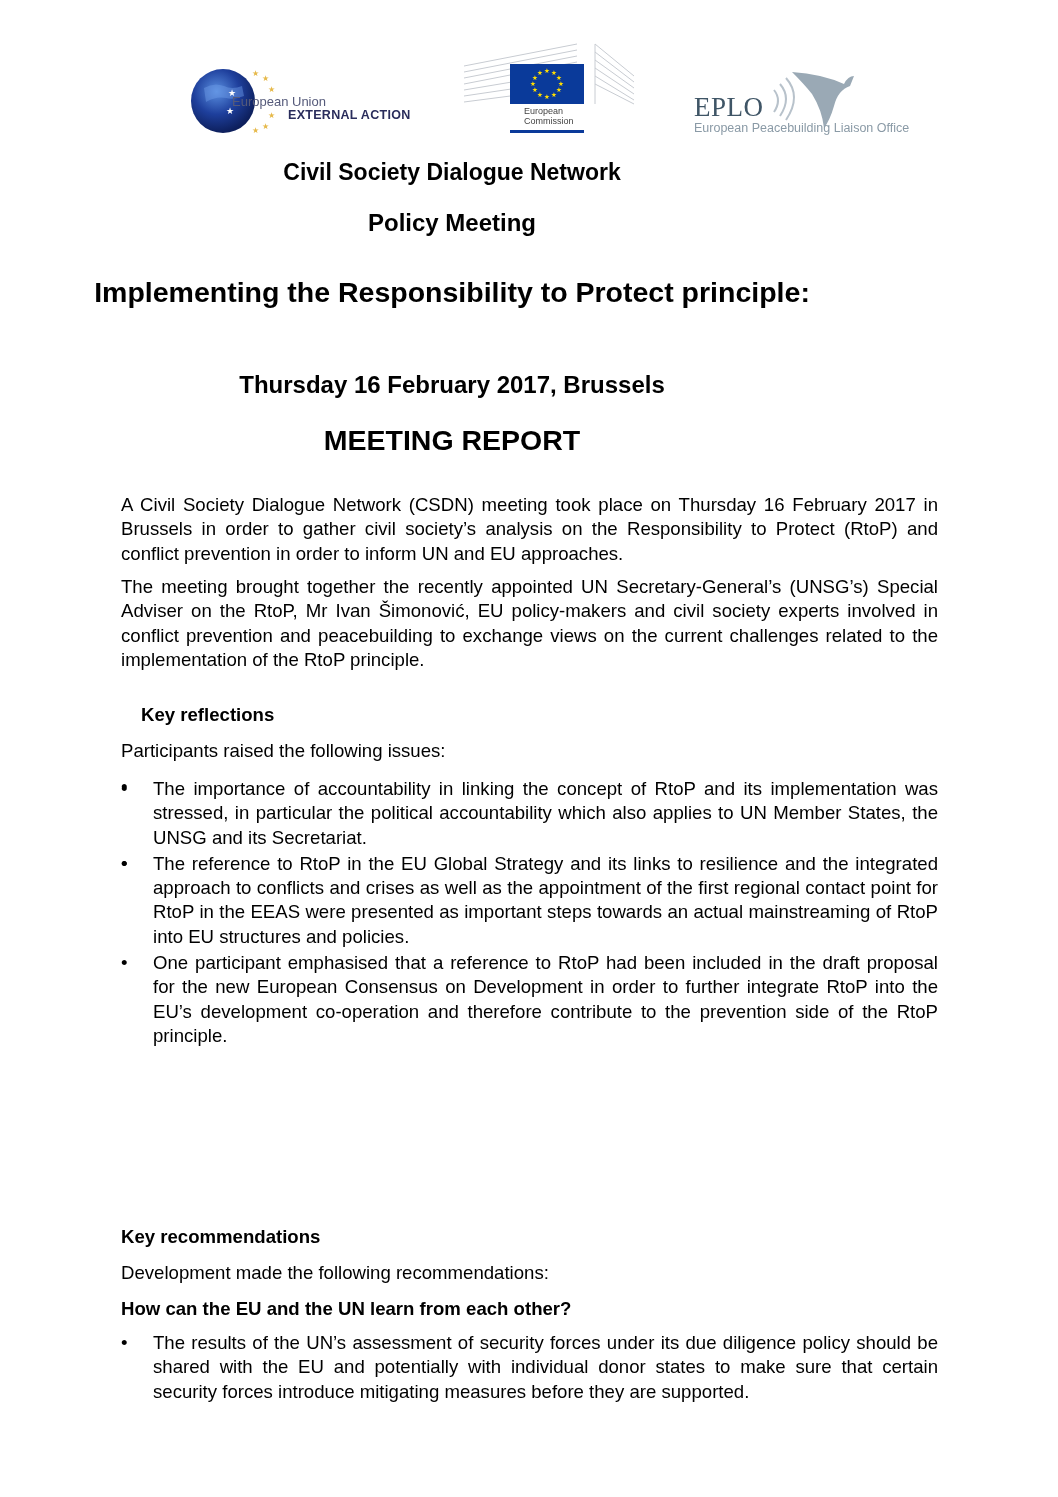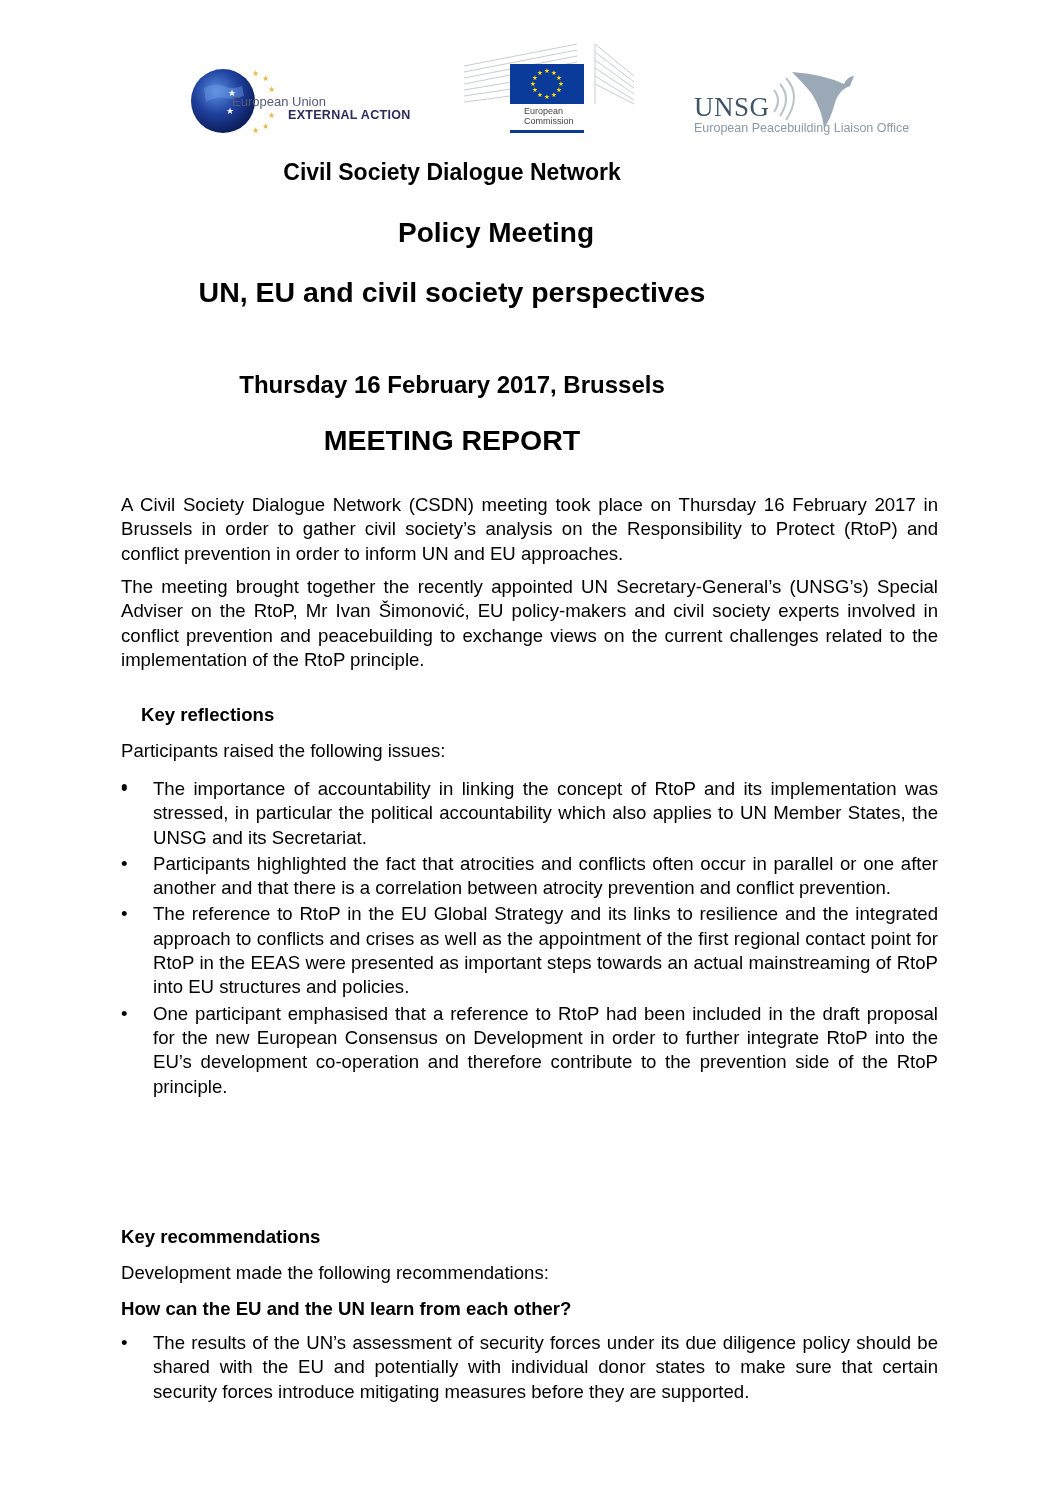--- a/index.html
+++ b/index.html
@@ -4,21 +4,21 @@
   <style>
     html, body { margin: 0; padding: 0; background: #ffffff; }
     body { width: 1058px; height: 1497px; position: relative; overflow: hidden; font-family: "Liberation Sans", sans-serif; color: #000; }
     .logos { position: absolute; top: 0; left: 0; width: 1058px; height: 140px; }
     .logo-eeas { position: absolute; left: 190px; top: 66px; width: 240px; height: 70px; }
     .logo-ec { position: absolute; left: 462px; top: 36px; width: 175px; height: 98px; }
     .logo-eplo { position: absolute; left: 692px; top: 68px; width: 220px; height: 70px; }
 
     .center { position: absolute; left: 0; width: 904px; text-align: center; font-weight: bold; }
     .t1 { top: 159px; font-size: 23px; }
-    .t2 { top: 217px; font-size: 28px; padding-left: 44px; }
+    .t2 { top: 209px; font-size: 24px; }
     .t3 { top: 276px; font-size: 28.5px; line-height: 33px; }
     .t4 { top: 371px; font-size: 24px; }
     .t5 { top: 424px; font-size: 28.5px; }
 
     .body { position: absolute; left: 121px; width: 817px; font-size: 18.6px; line-height: 24.3px; text-align: justify; }
     .p1 { top: 493px; }
     .p2 { top: 575px; }
     .h-refl { top: 703px; font-weight: bold; margin-left: 20px; }
     .p-intro1 { top: 739px; }
     .list1 { top: 775px; }
@@ -106,42 +106,42 @@
 
   <div class="logo-eplo">
     <svg width="220" height="70" viewBox="0 0 220 70">
       <path d="M100 4 q30 2 52 12 q4 -8 10 -8 l-4 10 q-12 4 -16 20 q-4 14 -10 22 q-2 -18 -12 -34 q-8 -10 -20 -22 z" fill="#9aa9b5"></path>
       <g fill="none" stroke="#b8c2cb" stroke-width="2">
         <path d="M82 22 q8 10 0 22"></path>
           <path d="M88 16 q12 14 0 32"></path>
           <path d="M94 10 q16 18 0 42"></path>
       </g>
     </svg>
-    <div style="position:absolute;left:2px;top:24px;font-family:'Liberation Serif',serif;font-size:27px;color:#3f5566;letter-spacing:0.5px;">UNSG</div>
+    <div style="position:absolute;left:2px;top:24px;font-family:'Liberation Serif',serif;font-size:27px;color:#3f5566;letter-spacing:0.5px;">EPLO</div>
     <div style="position:absolute;left:2px;top:53px;font-size:12.5px;color:#8a9aa6;white-space:nowrap;">European Peacebuilding Liaison Office</div>
   </div>
 </div>
 
 <div class="center t1">Civil Society Dialogue Network</div>
 <div class="center t2">Policy Meeting</div>
 <div class="center t3">
-  <div>UN, EU and civil society perspectives</div>
+  <div>Implementing the Responsibility to Protect principle:</div>
 </div>
 <div class="center t4">Thursday 16 February 2017, Brussels</div>
 <div class="center t5">MEETING REPORT</div>
 
 <p class="body p1">A Civil Society Dialogue Network (CSDN) meeting took place on Thursday 16 February 2017 in Brussels in order to gather civil society’s analysis on the Responsibility to Protect (RtoP) and conflict prevention in order to inform UN and EU approaches.</p>
 <p class="body p2">The meeting brought together the recently appointed UN Secretary-General’s (UNSG’s) Special Adviser on the RtoP, Mr Ivan Šimonović, EU policy-makers and civil society experts involved in conflict prevention and peacebuilding to exchange views on the current challenges related to the implementation of the RtoP principle.</p>
 
 <div class="body h-refl">Key reflections</div>
 <p class="body p-intro1">Participants raised the following issues:</p>
 <ul class="body bl list1">
   <li><span class="bullet">•</span></li>
   <li><span class="bullet">•</span><span>The importance of accountability in linking the concept of RtoP and its implementation was stressed, in particular the political accountability which also applies to UN Member States, the UNSG and its Secretariat.</span></li>
-  <li><span class="bullet">•</span><span>Participants highlighted the fact that atrocities and conflicts often occur in parallel or one after another and that there is a correlation between atrocity prevention and conflict prevention.</span></li>
+  <li><span class="bullet">•</span></li>
   <li><span class="bullet">•</span><span>The reference to RtoP in the EU Global Strategy and its links to resilience and the integrated approach to conflicts and crises as well as the appointment of the first regional contact point for RtoP in the EEAS were presented as important steps towards an actual mainstreaming of RtoP into EU structures and policies.</span></li>
   <li><span class="bullet">•</span><span>One participant emphasised that a reference to RtoP had been included in the draft proposal for the new European Consensus on Development in order to further integrate RtoP into the EU’s development co-operation and therefore contribute to the prevention side of the RtoP principle.</span></li>
 </ul>
 
 <div class="body h-rec">Key recommendations</div>
 <p class="body p-intro2">Development made the following recommendations:</p>
 <div class="body h-sub">How can the EU and the UN learn from each other?</div>
 <ul class="body bl list2">
   <li><span class="bullet">•</span><span>The results of the UN’s assessment of security forces under its due diligence policy should be shared with the EU and potentially with individual donor states to make sure that certain security forces introduce mitigating measures before they are supported.</span></li>
 </ul>

